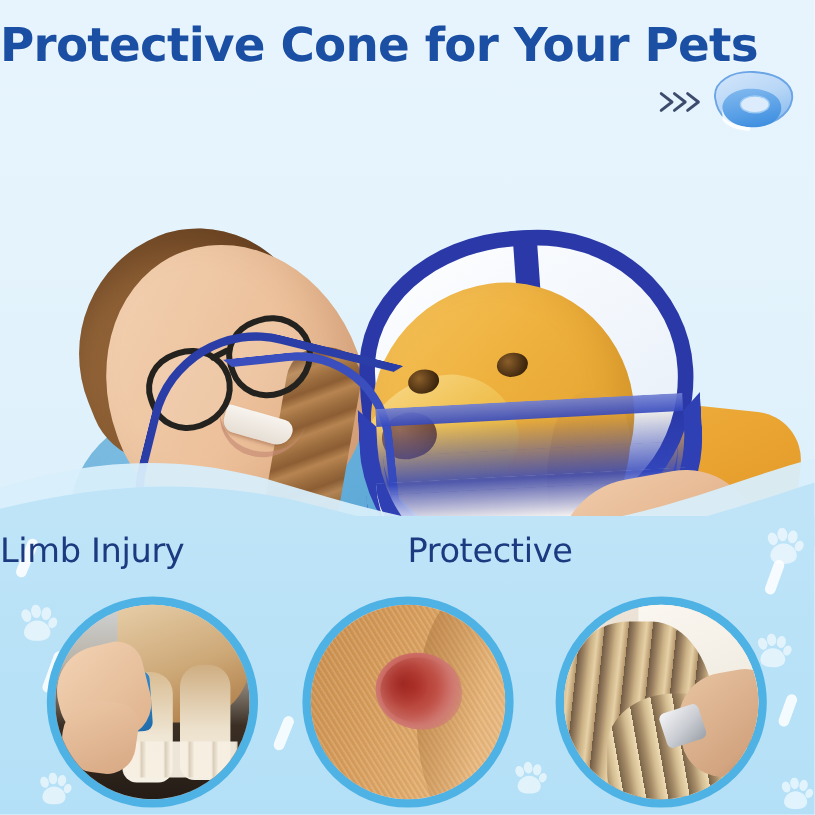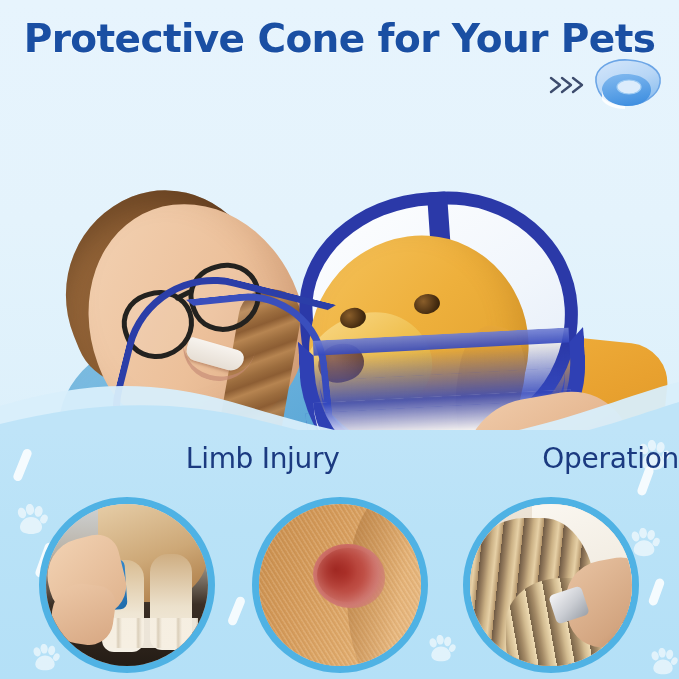--- a/index.html
+++ b/index.html
@@ -23,21 +23,20 @@
     position: absolute;
     left: 0; top: 0;
     width: 679px; height: 440px;
     background: linear-gradient(180deg, #e7f4fd 0%, #e4f3fc 50%, #dcf0fb 100%);
   }
 
   .headline {
     position: absolute;
     left: 0; top: 16px;
     width: 679px;
-    text-align: center;
     font-size: 39px;
     font-weight: bold;
     letter-spacing: -0.6px;
     color: #1a4fa3;
     font-family: "DejaVu Sans", sans-serif;
     text-shadow: 0 1px 0 rgba(255,255,255,0.55);
     white-space: nowrap;
   }
 
   
@@ -313,21 +312,21 @@
   .paw svg { display: block; }
 
   .labels {
     position: absolute;
     left: 0; top: 442px;
     width: 679px;
     display: flex;
   }
   .label-cell {
     flex: 1 1 0;
-    text-align: right;
+    text-align: left;
     font-size: 28px;
     font-weight: normal;
     color: #1b3a80;
     font-family: "DejaVu Sans", sans-serif;
     letter-spacing: -0.3px;
     white-space: nowrap;
   }
 
   .circles {
     position: absolute;
@@ -514,21 +513,21 @@
         <ellipse cx="16" cy="5.4" rx="4.1" ry="5.6" transform="rotate(-6 16 5.4)"></ellipse>
         <ellipse cx="24.6" cy="7.4" rx="4" ry="5.4" transform="rotate(10 24.6 7.4)"></ellipse>
         <ellipse cx="30" cy="15" rx="3.5" ry="4.6" transform="rotate(24 30 15)"></ellipse>
         <path d="M17,13 C23,13 28,18 28,23 C28,28 23,30 17,30 C11,30 6,28 6,23 C6,18 11,13 17,13 Z"></path>
       </svg>
     </div>
   </div>
 
   <div class="labels">
     <div class="label-cell">Limb Injury</div>
-    <div class="label-cell">Operation</div>
+    <div class="label-cell">Protective</div>
   </div>
 
   <div class="circles">
 
     <div class="circle-wrap c1">
       <div class="photo">
         <div class="c1-bg"></div>
         <div class="c1-dogbody"></div>
         <div class="c1-legL"></div>
         <div class="c1-legR"></div>

